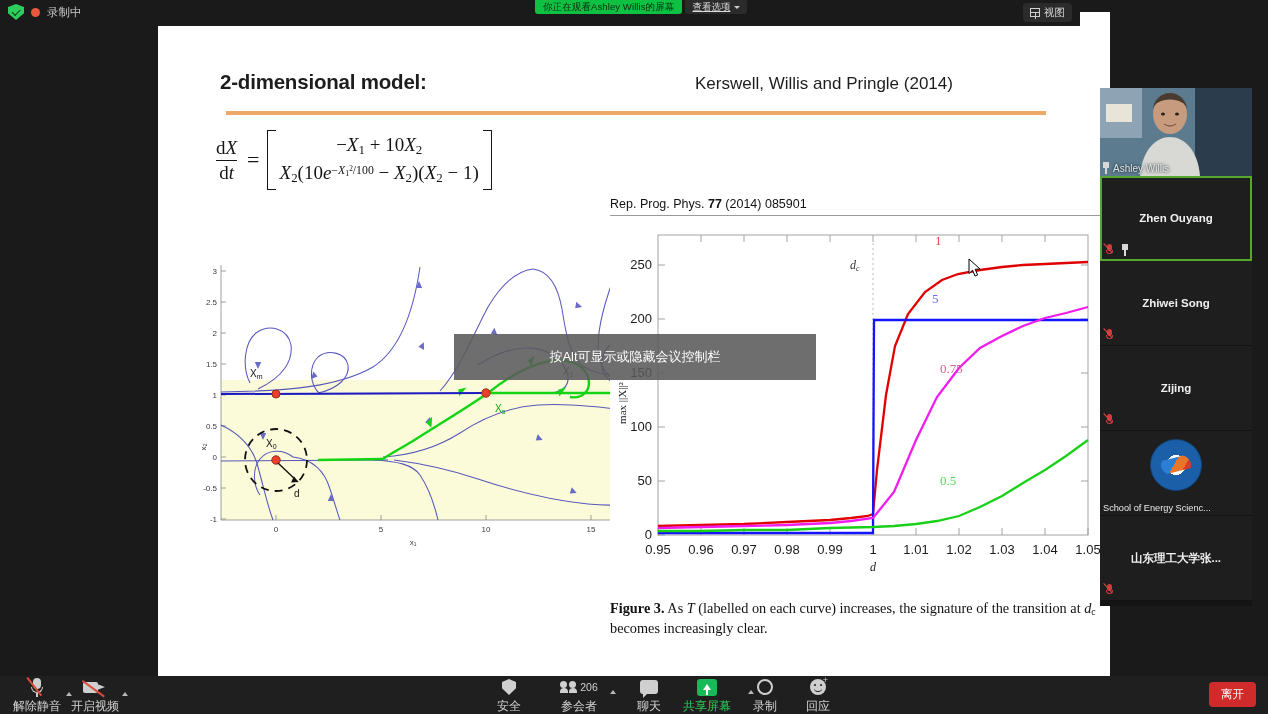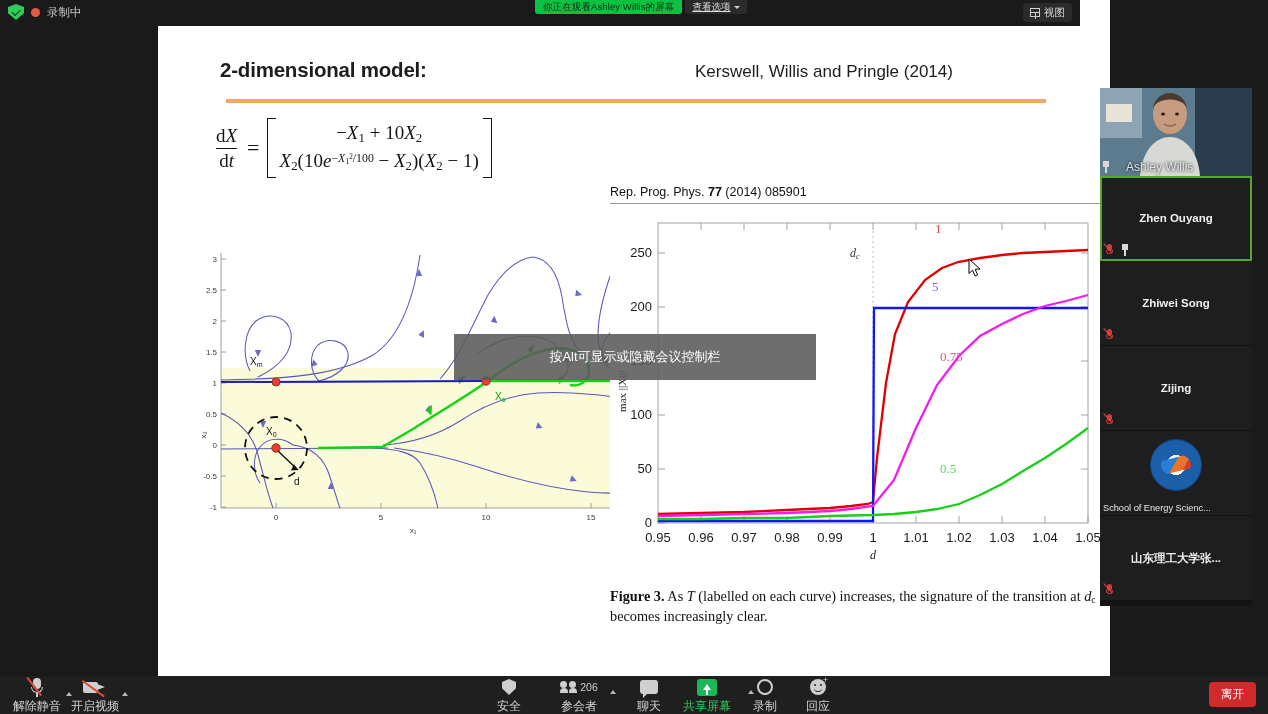--- a/index.html
+++ b/index.html
@@ -49,21 +49,21 @@
     position: absolute; right: 8px; top: 3px; height: 19px; background: #2b2b2b;
     border-radius: 4px; display: flex; align-items: center; gap: 4px; padding: 0 7px;
     color: #d8d8d8; font-size: 10.5px; z-index: 42;
   }
   .grid-ico { width: 10px; height: 9px; border: 1.2px solid #d0d0d0; position: relative; }
   .grid-ico::before { content:""; position:absolute; left:0; top:2.5px; width:100%; height:1.2px; background:#d0d0d0; }
   .grid-ico::after { content:""; position:absolute; left:4px; top:2.5px; width:1.2px; height:100%; background:#d0d0d0; }
 
   
   .sharearea {
-    position: absolute; left: 158px; top: 0px; width: 952px; height: 676px;
+    position: absolute; left: 158px; top: 12px; width: 952px; height: 676px;
     background: #ffffff; overflow: hidden;
   }
   .slide { position: absolute; inset: 0; background: #fff; }
   .slide-title {
     position: absolute; left: 62px; top: 58px; font-size: 20.5px; color: #1d1d1d;
     font-family: "Liberation Sans", sans-serif; font-weight: 600; letter-spacing: -.2px;
   }
   .slide-cite {
     position: absolute; left: 537px; top: 62px; font-size: 17px; color: #1d1d1d;
     font-family: "Liberation Sans", sans-serif;
@@ -150,22 +150,22 @@
     background: radial-gradient(circle at 50% 50%, #ffffff 0 28%, #1b5fa8 28% 74%, #1b5fa8 74% 100%);
     border: 1.5px solid #0f4682; overflow: hidden;
   }
   .avatar-logo .swoosh {
     position: absolute; left: 50%; top: 50%; transform: translate(-50%,-50%);
     width: 30px; height: 22px; border-radius: 50%;
     background: linear-gradient(120deg, #2a7fd4 0 45%, #e8762a 45% 72%, #d93b2b 72% 100%);
     clip-path: polygon(0 35%, 100% 0, 100% 65%, 0 100%);
   }
   .video-name {
-    position: absolute; left: 2px; bottom: 1px; color: #dfe6ea; font-size: 12px;
-    display: flex; align-items: center; gap: 16px; text-shadow: 0 0 3px #000;
+    position: absolute; left: 2px; bottom: 1px; color: #dfe6ea; font-size: 10px;
+    display: flex; align-items: center; gap: 3px; text-shadow: 0 0 3px #000;
   }
 
   
   .toolbar {
     position: absolute; left: 0; bottom: 0; width: 1268px; height: 38px;
     background: #1f1f1f; z-index: 45;
   }
   .tb-item {
     position: absolute; top: 2px; display: flex; flex-direction: column; align-items: center;
     color: #d2d2d2; font-size: 10px; gap: 2px; width: 58px;

